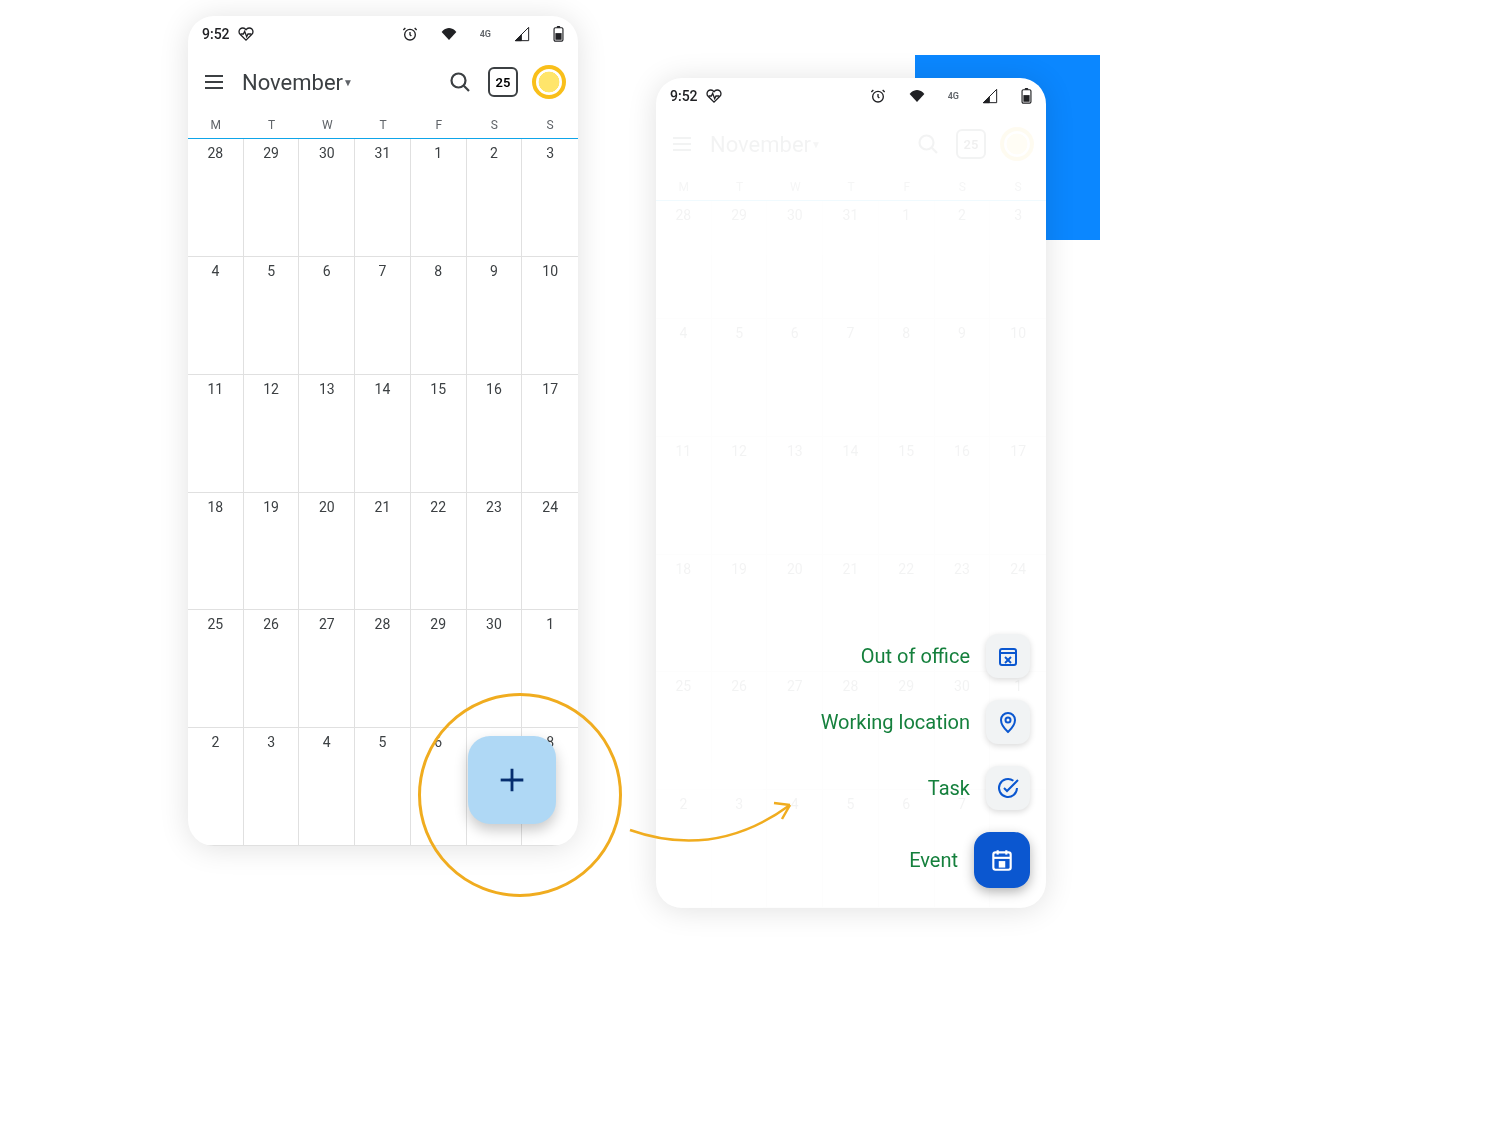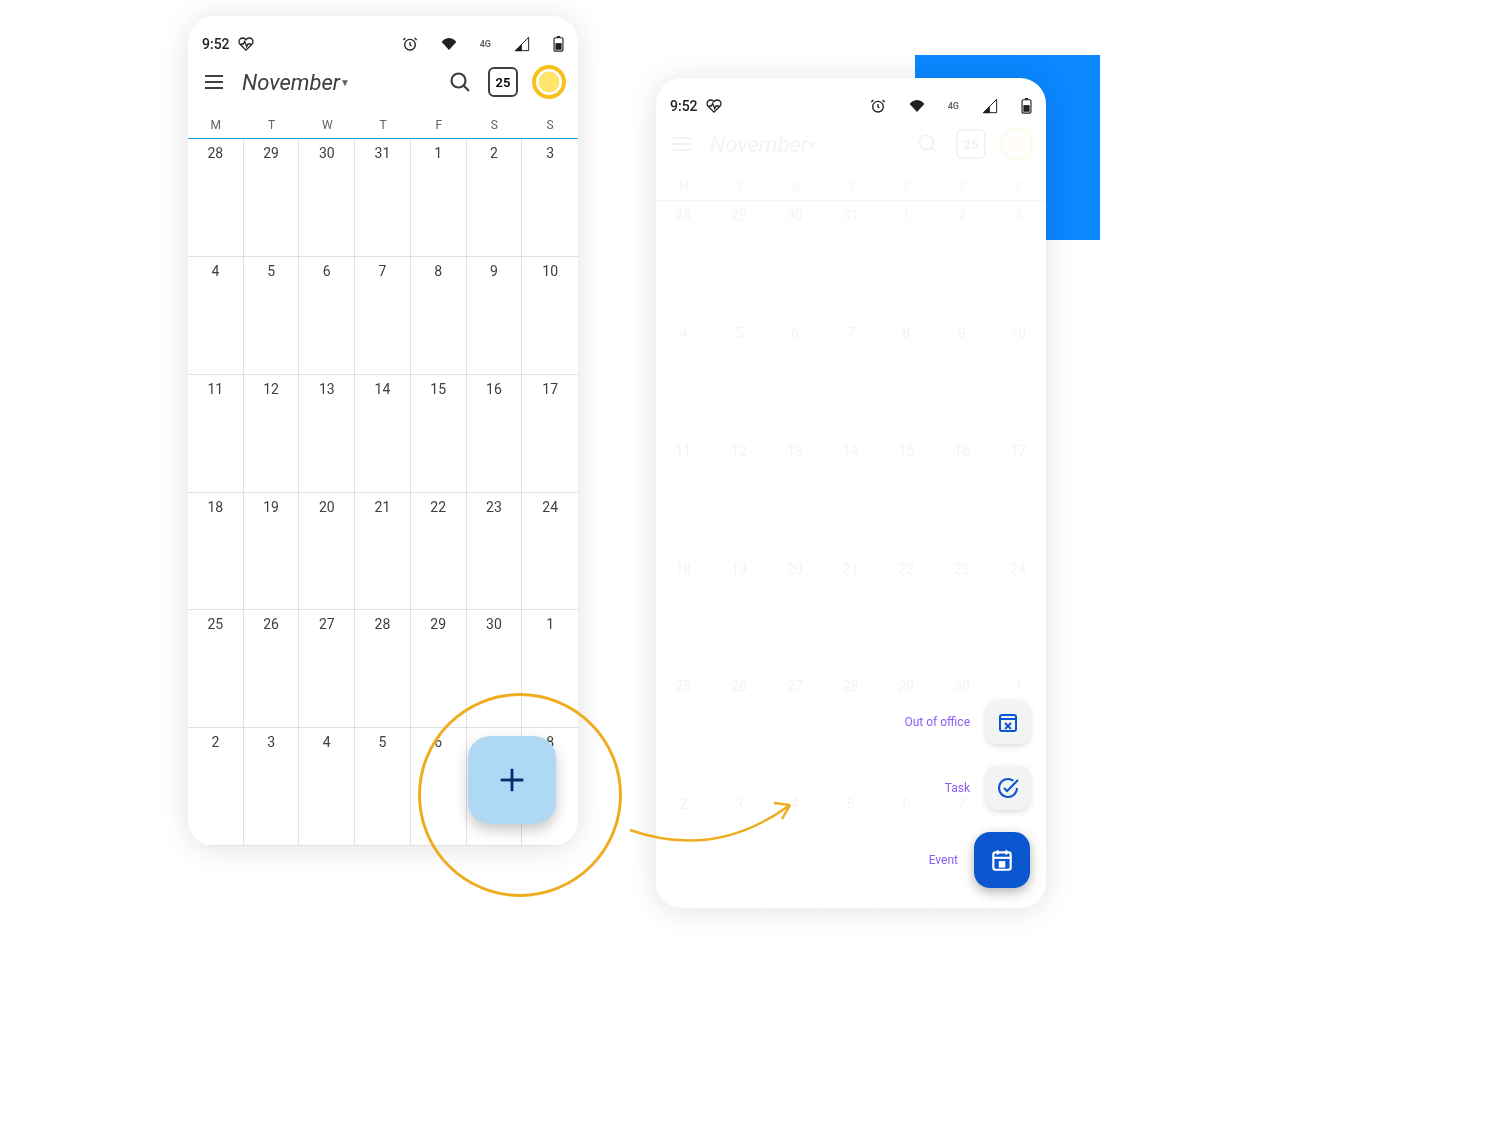--- a/index.html
+++ b/index.html
@@ -26,41 +26,41 @@
     border-radius: 26px;
     box-shadow: 0 2px 30px rgba(0,0,0,0.12);
     overflow: hidden;
   }
   .phone-1 { top: 16px; left: 188px; width: 390px; height: 830px; z-index: 2; }
   .phone-2 { top: 78px;  left: 656px; width: 390px; height: 830px; z-index: 2; }
 
   
   .status-bar {
     display: flex;
-    align-items: flex-end;
+    align-items: center;
     justify-content: space-between;
     height: 36px;
     padding: 0 14px;
     font-size: 14px;
     font-weight: 500;
     color: #202124;
   }
   .status-left { display: flex; align-items: center; gap: 8px; }
   .status-right { display: flex; align-items: center; gap: 23px; }
   .ico { display: inline-flex; align-items: center; justify-content: center; }
 
   
   .app-bar {
     display: flex;
     align-items: center;
     height: 60px;
     padding: 0 12px;
     gap: 14px;
   }
-  .month-label { font-size: 22px; color: #3c4043; letter-spacing: 0; display:flex; align-items:center; font-style:italic;}
+  .month-label { font-size: 22px; color: #3c4043; letter-spacing: 0; display:flex; align-items:center; }
   .month-label .tri { font-size:10px; color:#5f6368; }
   .spacer { flex: 1; }
   .appbar-ico { width: 28px; height: 28px; color: #3c4043; display:inline-flex; align-items:center; justify-content:center; cursor:pointer;}
   .today-badge {
     width: 30px; height: 30px; border: 2.5px solid #3c4043; border-radius: 6px;
     display:flex; align-items:center; justify-content:center; font-size:13px; font-weight:600;
     position: relative;
   }
   .today-badge::before{
     content:''; position:absolute; top:-6px; left:4px; right:4px; height:4px;
@@ -139,21 +139,21 @@
     display: flex;
     flex-direction: column;
     align-items: flex-end;
     gap: 22px;
     z-index: 10;
   }
   .fab-item {
     display: flex; align-items: center; gap: 16px;
   }
   .fab-item-label {
-    font-size: 12px; color: #8b5cf6;
+    font-size: 20px; color: #15803d;
   }
   .fab-item-btn {
     width: 44px; height: 44px; border-radius: 12px;
     background: #f1f3f4;
     display:flex; align-items:center; justify-content:center;
     box-shadow: 0 2px 6px rgba(0,0,0,0.15);
     cursor:pointer;
   }
   .fab-item-btn svg { width: 24px; height: 24px; }
   .fab-item-btn.primary {
@@ -433,20 +433,29 @@
         <span class="fab-item-btn">
           <svg viewBox="0 0 24 24" fill="none" stroke="#0b57d0" stroke-width="2">
               <rect x="4" y="5" width="16" height="16" rx="2"></rect>
               <line x1="4" y1="9" x2="20" y2="9"></line>
               <line x1="9" y1="13" x2="15" y2="19"></line>
               <line x1="15" y1="13" x2="9" y2="19"></line>
             </svg>
         </span>
       </div>
       <div class="fab-item">
+        <span class="fab-item-label">Working location</span>
+        <span class="fab-item-btn">
+          <svg viewBox="0 0 24 24" fill="none" stroke="#0b57d0" stroke-width="2">
+              <path d="M12 22s7-6.5 7-12a7 7 0 1 0-14 0c0 5.5 7 12 7 12z"></path>
+              <circle cx="12" cy="10" r="2.5"></circle>
+            </svg>
+        </span>
+      </div>
+      <div class="fab-item">
         <span class="fab-item-label">Task</span>
         <span class="fab-item-btn">
           <svg viewBox="0 0 24 24" fill="none" stroke="#0b57d0" stroke-width="2">
               <path d="M21 12a9 9 0 1 1-3.6-7.2"></path>
               <polyline points="8 12 11 15 22 4"></polyline>
             </svg>
         </span>
       </div>
       <div class="fab-item">
         <span class="fab-item-label">Event</span>

